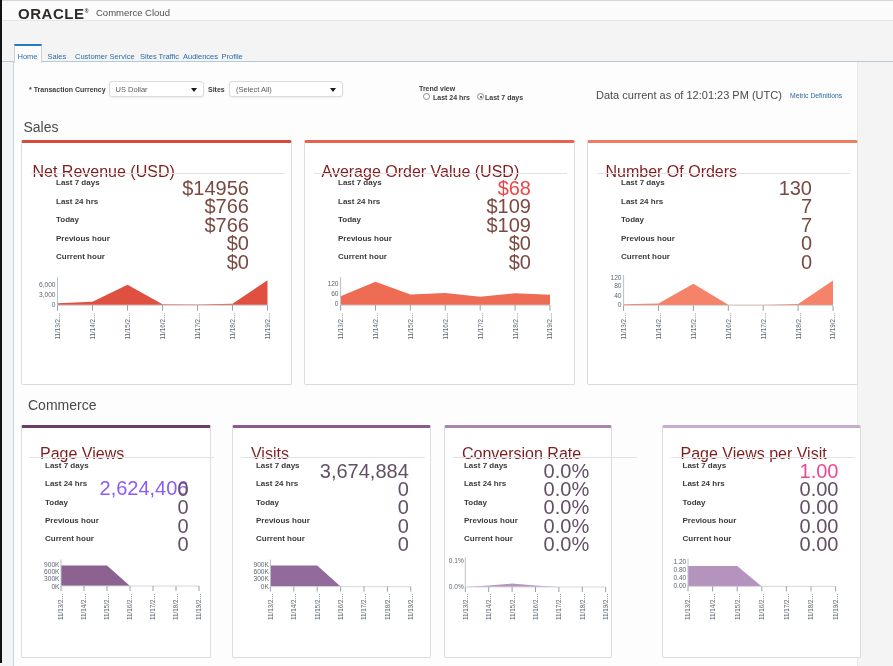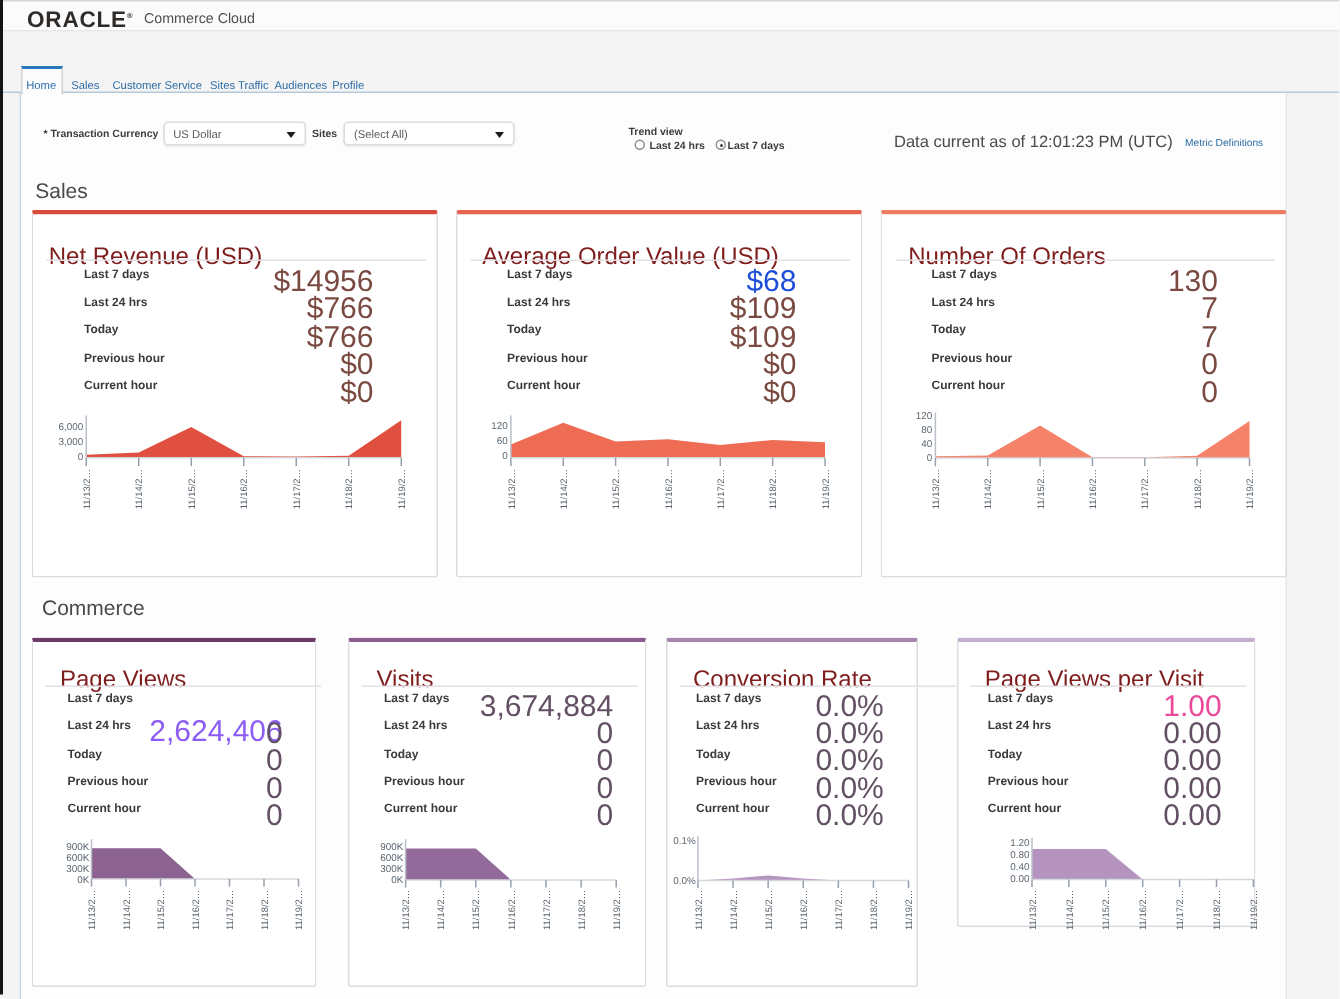--- a/index.html
+++ b/index.html
@@ -88,21 +88,21 @@
     <line x1="246.5" y1="35.2" x2="246.5" y2="40.7" stroke="#96a1ad" stroke-width="1"></line>
     <text x="248.9" y="69.5" transform="rotate(-90 248.9 69.5)" font-size="6.3" fill="#5c6670">11/19/2…</text>
     <text x="34.5" y="16.8" text-anchor="end" font-size="6.6" fill="#5c6670">6,000</text>
     <text x="34.5" y="26.6" text-anchor="end" font-size="6.6" fill="#5c6670">3,000</text>
     <text x="34.5" y="36.5" text-anchor="end" font-size="6.6" fill="#5c6670">0</text>
   </svg>
 <div class="card" style="left:304px;top:140px;width:271px;height:245px;border-top:3.5px solid #e66350">
     <div class="ctitle" style="left:16.5px;top:7.5px">Average Order Value (USD)</div>
     <div class="csep" style="left:9px;top:30px;width:253px"></div>
     <div class="rlab" style="left:33px;top:35px">Last 7 days</div>
-    <div class="rval" style="right:43px;top:33.5px;color:#1d4ed8">$68</div>
+    <div class="rval" style="right:43px;top:33.5px;color:#ef4444">$68</div>
     <div class="rlab" style="left:33px;top:53.5px">Last 24 hrs</div>
     <div class="rval" style="right:43px;top:52.0px;color:#7a4a42">$109</div>
     <div class="rlab" style="left:33px;top:72px">Today</div>
     <div class="rval" style="right:43px;top:70.5px;color:#7a4a42">$109</div>
     <div class="rlab" style="left:33px;top:90.5px">Previous hour</div>
     <div class="rval" style="right:43px;top:89.0px;color:#7a4a42">$0</div>
     <div class="rlab" style="left:33px;top:109px">Current hour</div>
     <div class="rval" style="right:43px;top:107.5px;color:#7a4a42">$0</div>
   </div>
 <svg style="position:absolute;left:304px;top:270px" width="271" height="78" viewBox="0 0 271 78">
@@ -266,21 +266,21 @@
     <text x="93.9" y="67.0" transform="rotate(-90 93.9 67.0)" font-size="6.3" fill="#5c6670">11/16/2…</text>
     <line x1="114.9" y1="34.0" x2="114.9" y2="39.0" stroke="#96a1ad" stroke-width="1"></line>
     <text x="117.3" y="67.0" transform="rotate(-90 117.3 67.0)" font-size="6.3" fill="#5c6670">11/17/2…</text>
     <line x1="138.3" y1="34.0" x2="138.3" y2="39.0" stroke="#96a1ad" stroke-width="1"></line>
     <text x="140.7" y="67.0" transform="rotate(-90 140.7 67.0)" font-size="6.3" fill="#5c6670">11/18/2…</text>
     <line x1="161.7" y1="34.0" x2="161.7" y2="39.0" stroke="#96a1ad" stroke-width="1"></line>
     <text x="164.1" y="67.0" transform="rotate(-90 164.1 67.0)" font-size="6.3" fill="#5c6670">11/19/2…</text>
     <text x="19.8" y="9.6" text-anchor="end" font-size="6.6" fill="#5c6670">0.1%</text>
     <text x="19.8" y="36.0" text-anchor="end" font-size="6.6" fill="#5c6670">0.0%</text>
   </svg>
-<div class="card" style="left:638px;top:425px;width:199px;height:193px;border-top:3.5px solid #c5adcd">
+<div class="card" style="left:662px;top:425px;width:199px;height:233px;border-top:3.5px solid #c5adcd">
     <div class="ctitle" style="left:17.5px;top:4.5px">Page Views per Visit</div>
     <div class="csep" style="left:8px;top:29px;width:184px"></div>
     <div class="rlab" style="left:19.5px;top:33px">Last 7 days</div>
     <div class="rval" style="right:21.5px;top:31.5px;color:#ec4899">1.00</div>
     <div class="rlab" style="left:19.5px;top:51.30000000000001px">Last 24 hrs</div>
     <div class="rval" style="right:21.5px;top:49.80000000000001px;color:#635064">0.00</div>
     <div class="rlab" style="left:19.5px;top:69.69999999999999px">Today</div>
     <div class="rval" style="right:21.5px;top:68.19999999999999px;color:#635064">0.00</div>
     <div class="rlab" style="left:19.5px;top:88px">Previous hour</div>
     <div class="rval" style="right:21.5px;top:86.5px;color:#635064">0.00</div>

